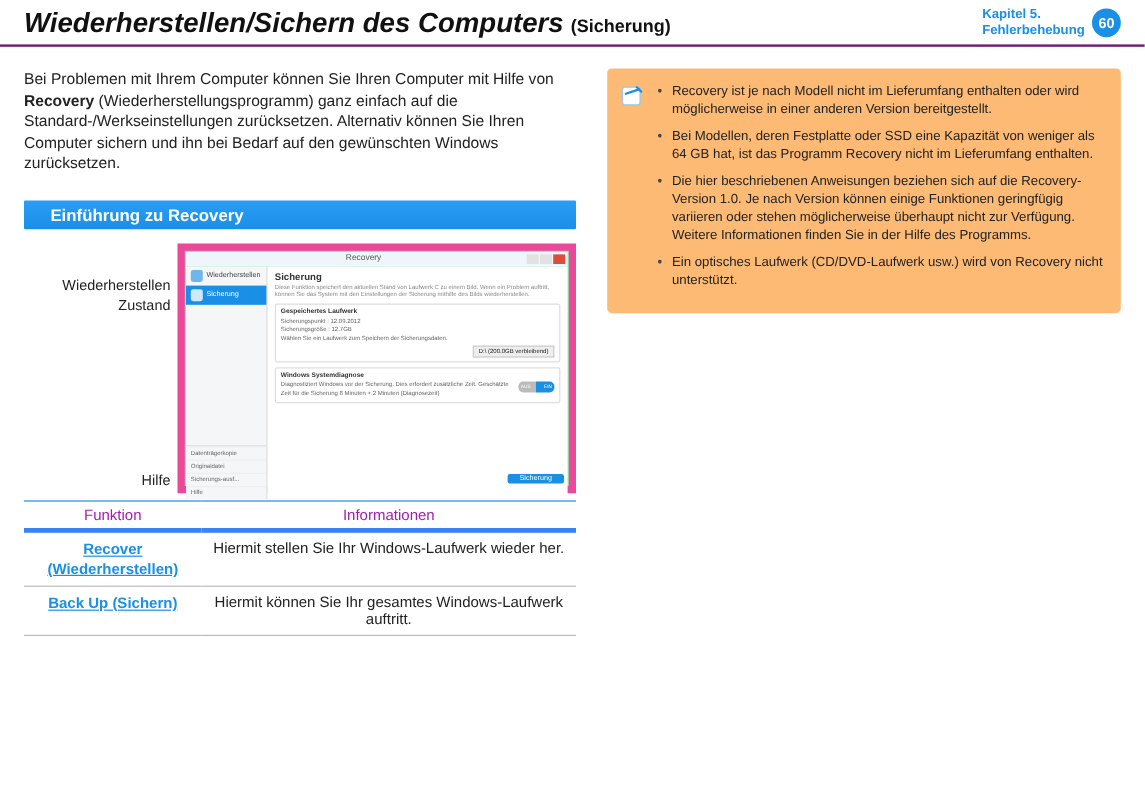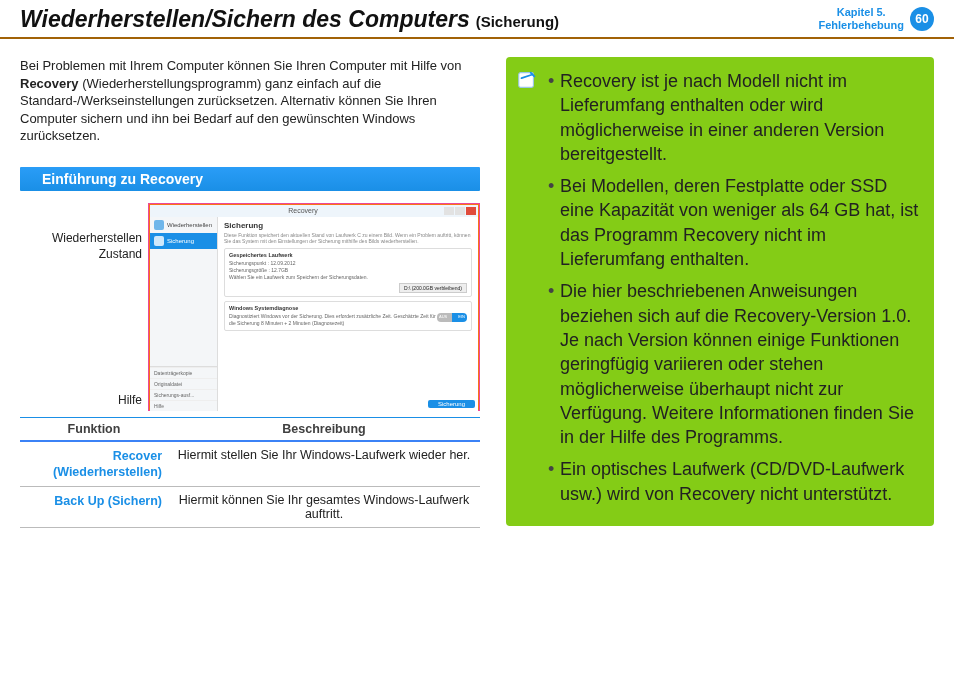--- a/index.html
+++ b/index.html
@@ -10,27 +10,27 @@
     font-family: "Segoe UI", "Helvetica Neue", Arial, sans-serif;
     color: #222;
     position: relative;
     overflow: hidden;
   }
   .page-header {
     padding: 6px 20px 0 20px;
     display: flex;
     justify-content: space-between;
     align-items: flex-start;
-    border-bottom: 2px solid #a16207;
+    border-bottom: 2px solid #701a75;
     padding-bottom: 4px;
   }
   .title-block { display: flex; align-items: baseline; gap: 6px; }
   .page-title { font-size: 23px; font-weight: 700; font-style: italic; color: #111; }
   .page-title-sub { font-size: 15px; font-weight: 700; color: #111; }
-  .chapter-block { text-align: center; display: flex; align-items: center; gap: 6px; }
+  .chapter-block { text-align: left; display: flex; align-items: center; gap: 6px; }
   .chapter-text { color: #1a8fe6; font-weight: 700; font-size: 11px; line-height: 1.2; }
   .page-num-badge {
     width: 24px; height: 24px; border-radius: 50%;
     background: #1a8fe6; color: #fff; font-size: 12px; font-weight: 700;
     display: flex; align-items: center; justify-content: center;
   }
   .columns {
     display: flex;
     padding: 18px 20px 0 20px;
     gap: 26px;
@@ -60,23 +60,23 @@
     font-size: 12px; color: #222;
     text-align: right;
     padding-right: 6px;
     position: relative;
   }
   .callouts .c1 { position: absolute; top: 28px; right: 6px; }
   .callouts .c2 { position: absolute; top: 44px; right: 6px; }
   .callouts .c3 { position: absolute; top: 190px; right: 6px; }
   .shot {
     width: 360px; height: 208px;
-    border: 1px solid #ec4899;
+    border: 6px solid #ec4899;
     padding: 1px;
-    background: #f97316;
+    background: #86efac;
     font-size: 6px;
     position: relative;
   }
   .shot .titlebar {
     height: 12px; background: #eef5fb;
     display: flex; justify-content: space-between; align-items: center;
     padding: 0 2px;
   }
   .shot .titlebar .t { color: #555; font-size: 7px; }
   .shot .winbtn { display: flex; gap: 1px; }
@@ -118,36 +118,36 @@
     background:#1a8fe6; color:#fff; font-size:6px; padding:1px 10px; border-radius:2px;
   }
 
   
   .fn-table {
     width: 100%; border-collapse: collapse; margin-top: 6px;
     font-size: 12.5px;
   }
   .fn-table th, .fn-table td { text-align: center; vertical-align: top; }
   .fn-table th {
-    color: #404040; font-weight: 700; text-align: center;
-    padding: 4px 6px; border-top: 1px solid #1a8fe6; border-bottom: 2px solid #3b82f6;
+    color: #a21caf; font-weight: 400; text-align: center;
+    padding: 4px 6px; border-top: 1px solid #1a8fe6; border-bottom: 4px solid #3b82f6;
   }
   .fn-table td { padding: 6px 6px; border-bottom: 1px solid #bbb; }
   .fn-table td.fcol {
-    width: 148px; color: #1a8fe6; font-weight: 700; text-align: right;
-    border-right: none; line-height: 1.3;
+    width: 148px; color: #1a8fe6; font-weight: 700; text-align: center;
+    border-right: none; line-height: 1.3; text-decoration: underline;
   }
 
   
   .note-box {
-    background: #84cc16;
+    background: #fdba74;
     border-radius: 4px;
     padding: 12px 14px 12px 42px;
     position: relative;
-    font-size: 18px; line-height: 1.35;
+    font-size: 11px; line-height: 1.35;
   }
   .note-box .note-icon {
     position: absolute; left: 10px; top: 12px;
     width: 22px; height: 22px;
   }
   .note-box ul { list-style: none; }
   .note-box li { position: relative; padding-left: 12px; margin-bottom: 8px; }
   .note-box li::before { content: "•"; position: absolute; left: 0; top: 0; color: #444; }
 </style>
 </head>
@@ -237,21 +237,21 @@
             <div class="shot-bottom">Sicherung</div>
           </div>
         </div>
       </div>
     </div>
 
     <table class="fn-table">
       <thead>
         <tr>
           <th>Funktion</th>
-          <th>Beschreibung</th>
+          <th>Informationen</th>
         </tr>
       </thead>
       <tbody>
         <tr>
           <td class="fcol">Recover (Wiederherstellen)</td>
           <td>Hiermit stellen Sie Ihr Windows-Laufwerk wieder her.</td>
         </tr>
         <tr>
           <td class="fcol">Back Up (Sichern)</td>
           <td>Hiermit können Sie Ihr gesamtes Windows-Laufwerk auftritt.</td>

